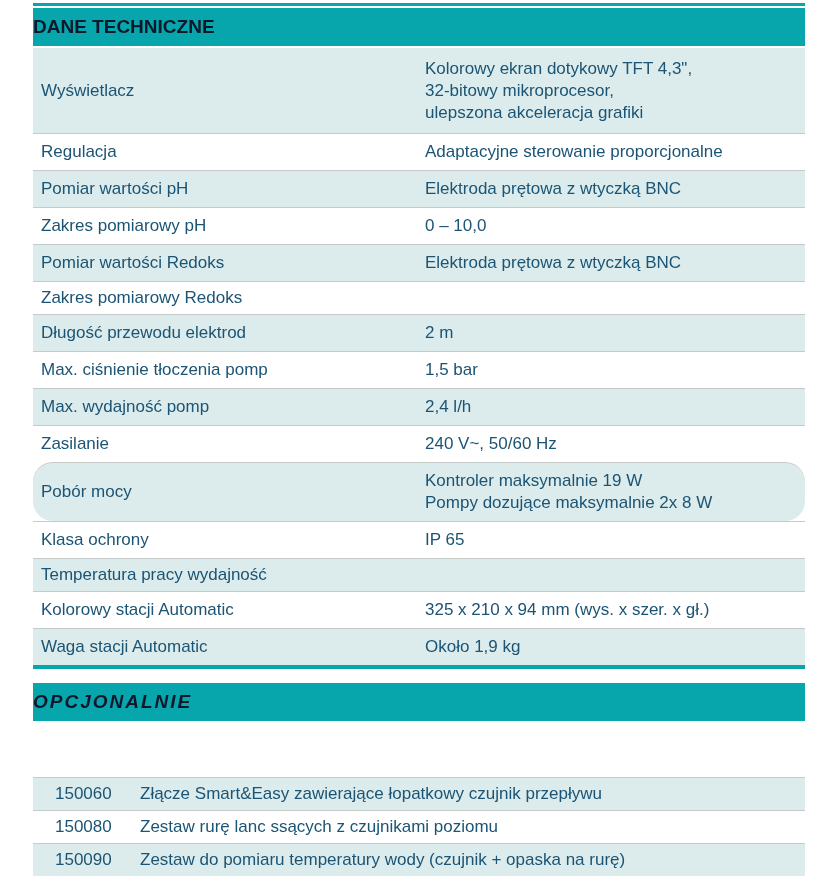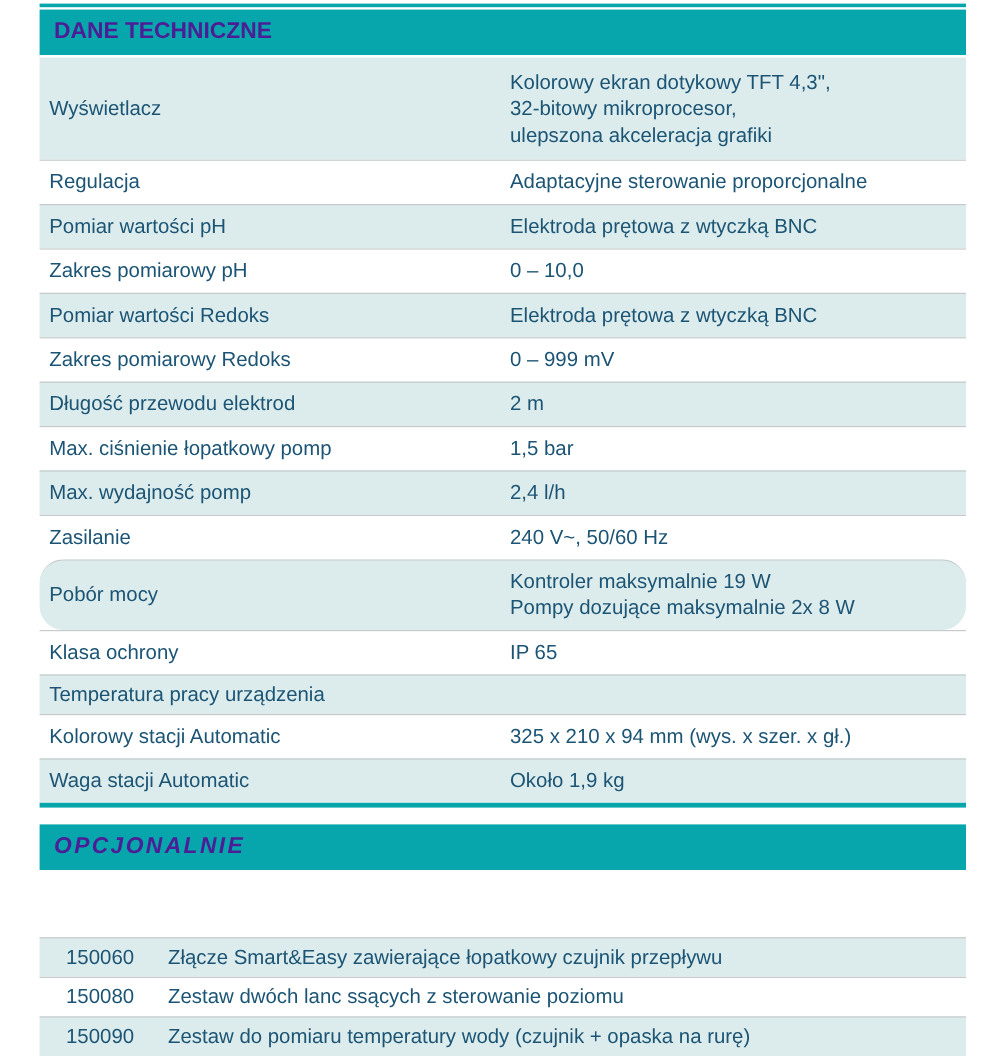--- a/index.html
+++ b/index.html
@@ -16,26 +16,26 @@
     font-family:"Liberation Sans","DejaVu Sans",sans-serif;
     color:var(--text);
     position:relative;
     overflow:hidden;
   }
   .sheet{position:absolute;left:33px;top:0;width:772px;}
   .top-rule{height:3px;background:var(--teal);margin-top:3px;}
   .band{
     margin-top:2px;
     background:var(--teal);
-    color:#4c1d95;
+    color:#0f172a;
     font-size:19px;
     font-weight:bold;
     height:38px;
     display:flex;align-items:center;
-    padding-left:12px;
+    padding-left:0;
   }
   .band.spaced span{letter-spacing:2px;font-style:italic;}
   .rows{width:100%;}
   .row{
     display:flex;
     align-items:center;
     min-height:33px;
     border-top:1px solid var(--sep);
     background:#ffffff;
   }
@@ -118,34 +118,31 @@
 
   <div class="row tinted">
     <div class="cell label">Pomiar wartości Redoks</div>
     <div class="cell value">
             <div>Elektroda prętowa z wtyczką BNC</div>
           </div>
   </div>
 
   <div class="row">
     <div class="cell label">Zakres pomiarowy Redoks</div>
-    <div class="cell value">
-            <div>0 – 999 mV</div>
-          </div>
   </div>
 
   <div class="row tinted">
     <div class="cell label">Długość przewodu elektrod</div>
     <div class="cell value">
             <div>2 m</div>
           </div>
   </div>
 
   <div class="row">
-    <div class="cell label">Max. ciśnienie łopatkowy pomp</div>
+    <div class="cell label">Max. ciśnienie tłoczenia pomp</div>
     <div class="cell value">
             <div>1,5 bar</div>
           </div>
   </div>
 
   <div class="row tinted">
     <div class="cell label">Max. wydajność pomp</div>
     <div class="cell value">
             <div>2,4 l/h</div>
           </div>
@@ -167,21 +164,21 @@
   </div>
 
   <div class="row">
     <div class="cell label">Klasa ochrony</div>
     <div class="cell value">
             <div>IP 65</div>
           </div>
   </div>
 
   <div class="row tinted">
-    <div class="cell label">Temperatura pracy urządzenia</div>
+    <div class="cell label">Temperatura pracy wydajność</div>
   </div>
 
   <div class="row">
     <div class="cell label">Kolorowy stacji Automatic</div>
     <div class="cell value">
             <div>325 x 210 x 94 mm (wys. x szer. x gł.)</div>
           </div>
   </div>
 
   <div class="row tinted">
@@ -202,21 +199,21 @@
     </header>
     <div class="gap-large"></div>
     <div class="rows" id="opt-rows">
   <div class="opt-row tinted">
     <div class="opt-cell code">150060</div>
     <div class="opt-cell desc">Złącze Smart&amp;Easy zawierające łopatkowy czujnik przepływu</div>
   </div>
 
   <div class="opt-row">
     <div class="opt-cell code">150080</div>
-    <div class="opt-cell desc">Zestaw dwóch lanc ssących z sterowanie poziomu</div>
+    <div class="opt-cell desc">Zestaw rurę lanc ssących z czujnikami poziomu</div>
   </div>
 
   <div class="opt-row tinted">
     <div class="opt-cell code">150090</div>
     <div class="opt-cell desc">Zestaw do pomiaru temperatury wody (czujnik + opaska na rurę)</div>
   </div>
 </div>
 
   </section>
 </div>

